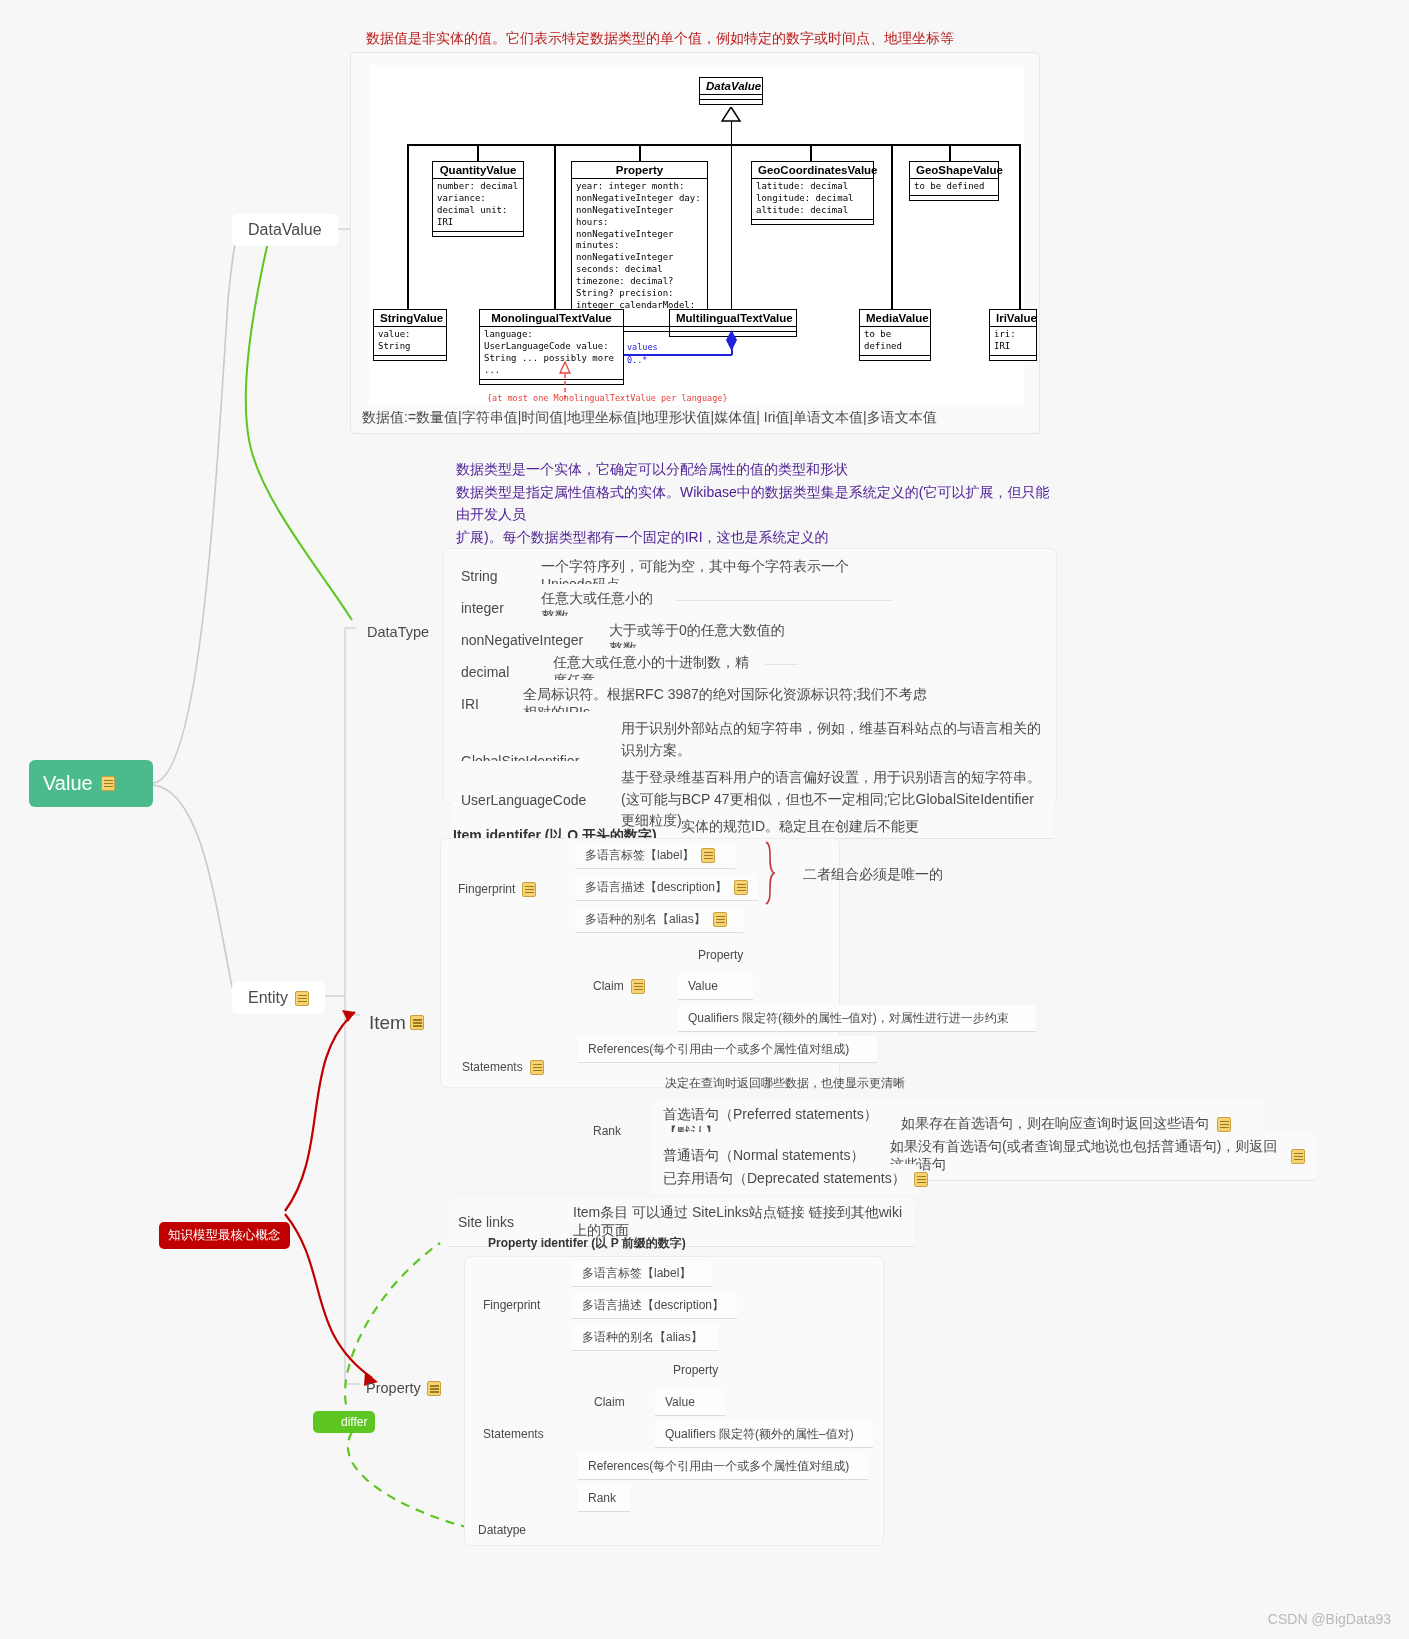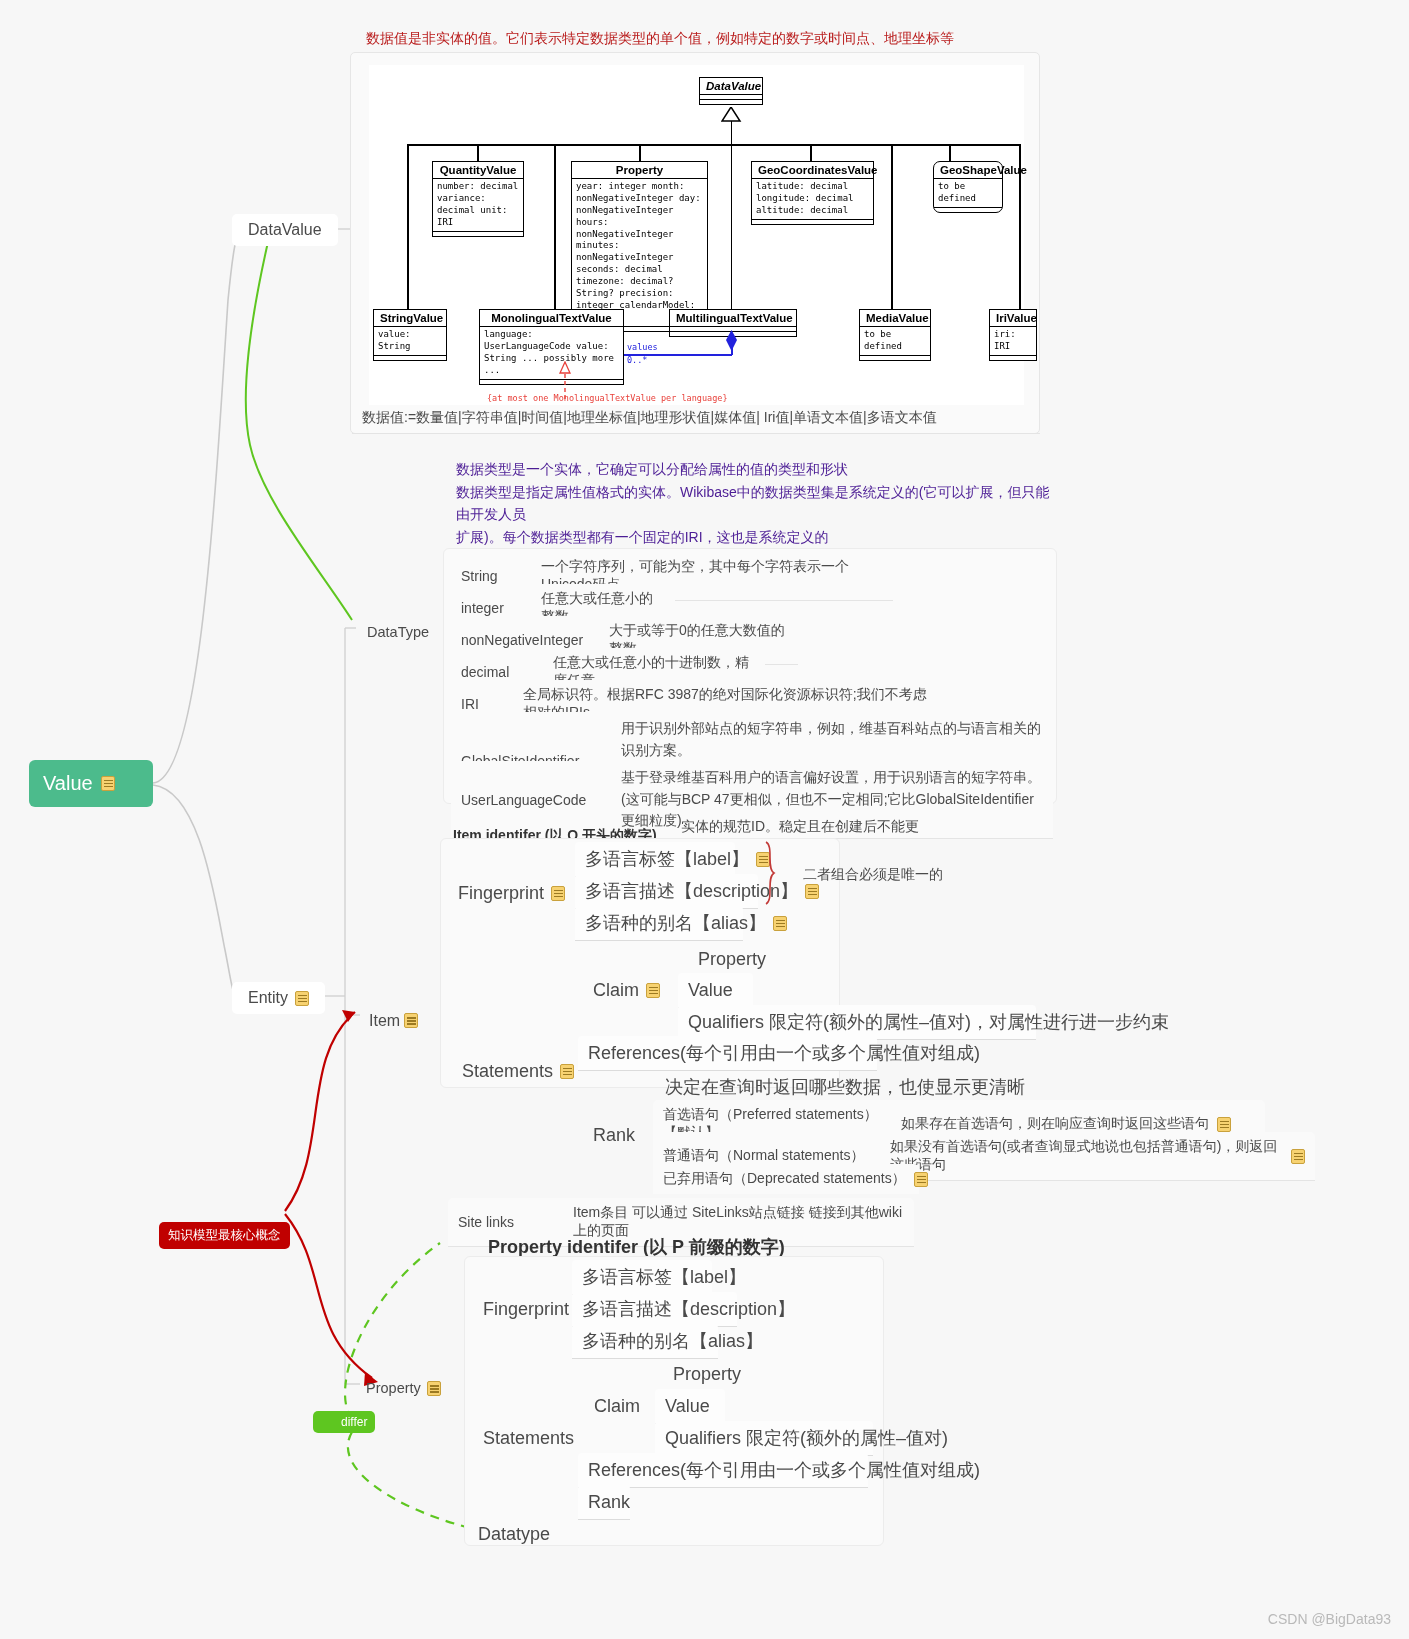--- a/index.html
+++ b/index.html
@@ -14,21 +14,21 @@
   }
   #canvas { position:absolute; inset:0; }
   svg.links { position:absolute; left:0; top:0; width:1409px; height:1639px; pointer-events:none; }
 
   
   .node {
     position:absolute;
     background:#fdfdfd;
     border-radius:5px;
     padding:5px 10px;
-    font-size:18px;
+    font-size:12px;
     line-height:1.35;
     color:#4a4a4a;
     white-space:nowrap;
   }
   .node.underline { border-bottom:1px solid #dcdcdc; border-radius:4px 4px 0 0; }
   .node.plain { background:transparent; }
 
   
   #root-value {
     position:absolute;
@@ -178,21 +178,21 @@
   <div class="lvl1" style="left:232px; top:214px;">
     <span>DataValue</span>
   </div>
   <div class="lvl1" style="left:232px; top:982px;">
     <span>Entity</span>
     <span class="note-ic"></span>
   </div>
   <div class="node plain" style="left:357px; top:618px; font-size:14.5px;">
     <span>DataType</span>
   </div>
-  <div class="node plain" style="left:359px; top:1005px; font-size:16px; display:flex; align-items:center; gap:4px;">
+  <div class="node plain" style="left:359px; top:1005px; font-size:19px; display:flex; align-items:center; gap:4px;">
     <span>Item</span>
     <span class="note-ic"></span>
   </div>
   <div class="node plain" style="left:356px; top:1374px; font-size:14.5px; display:flex; align-items:center; gap:6px;">
     <span>Property</span>
     <span class="note-ic"></span>
   </div>
 
   <div class="callout red" style="left:159px; top:1198px;margin-top:24px;">
     <span>知识模型最核心概念</span>
@@ -254,21 +254,21 @@
       </div>
 
       <div class="uml-class" style="left:382px; top:96px; width:123px;">
         <div class="uml-title">GeoCoordinatesValue</div>
         <div class="uml-attrs">latitude: decimal
 longitude: decimal
 altitude: decimal</div>
         <div class="uml-foot"></div>
       </div>
 
-      <div class="uml-class" style="left:564px; top:96px; width:70px;border-radius:7px;">
+      <div class="uml-class" style="left:540px; top:96px; width:90px;">
         <div class="uml-title">GeoShapeValue</div>
         <div class="uml-attrs">to be defined</div>
         <div class="uml-foot"></div>
       </div>
 
       <div class="uml-class" style="left:4px; top:244px; width:74px;">
         <div class="uml-title">StringValue</div>
         <div class="uml-attrs">value: String</div>
         <div class="uml-foot"></div>
       </div>

